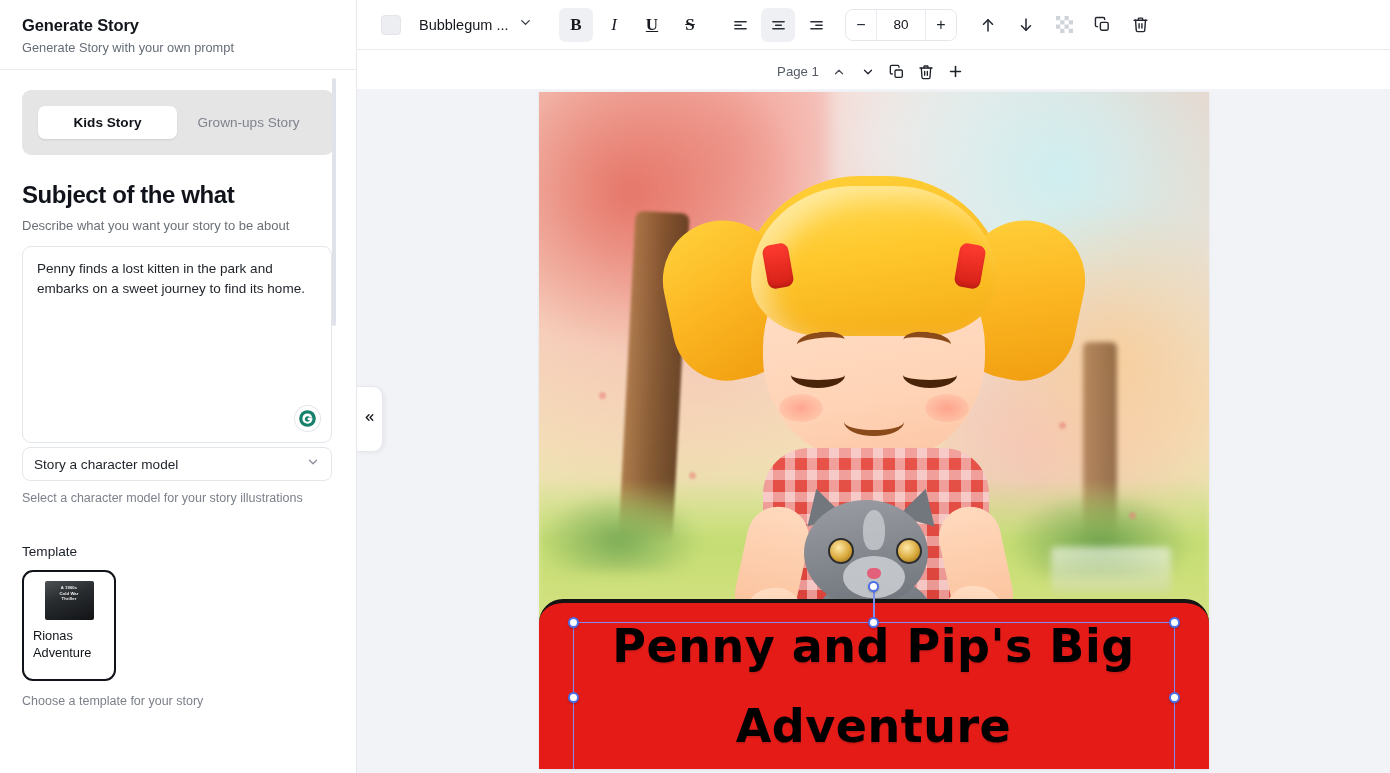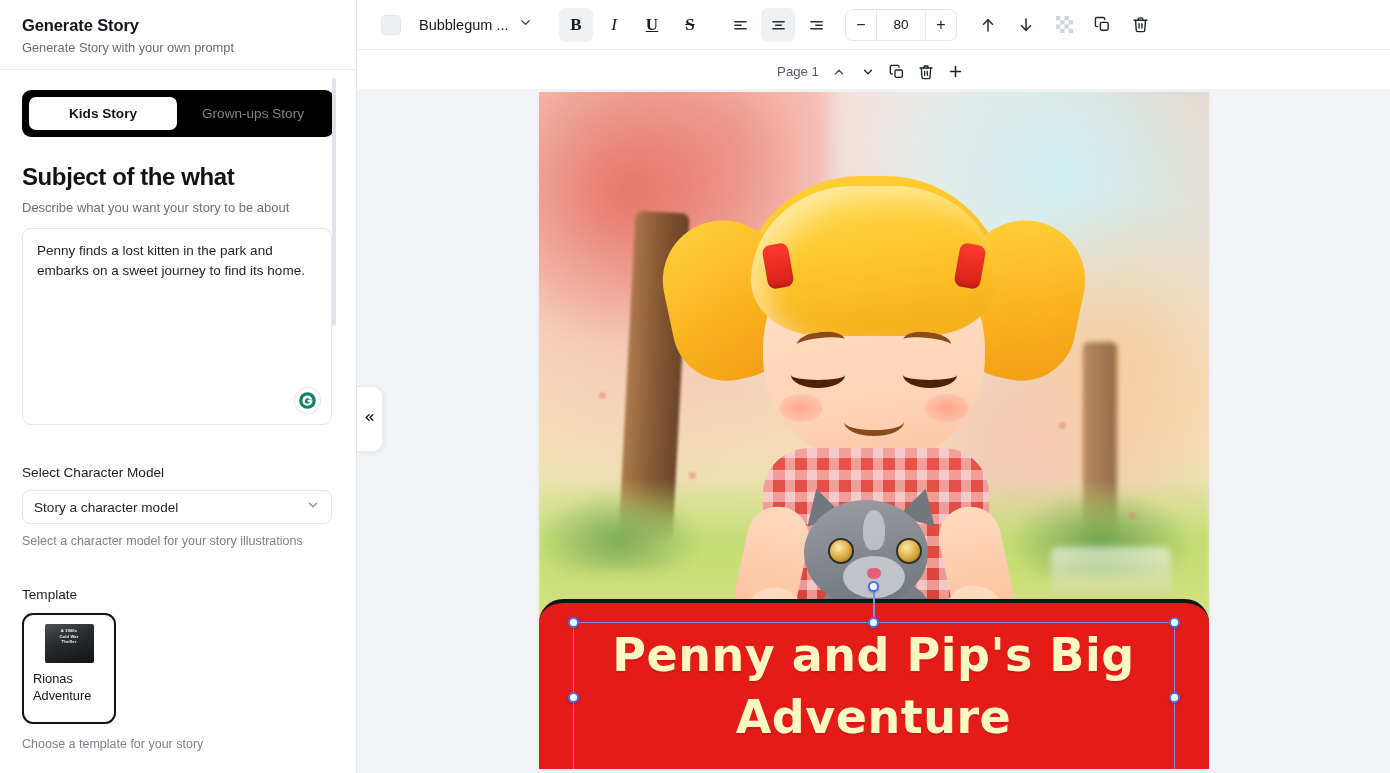--- a/index.html
+++ b/index.html
@@ -35,22 +35,22 @@
     padding: 20px 22px 0 22px;
   }
   .sb-scroll-thumb {
     position: absolute; right: 20px; top: 8px;
     width: 4px; height: 248px;
     background: #dfe2e8; border-radius: 3px;
   }
 
   
   .tabs {
-    display: flex; background: #000000;
-    border-radius: 9px; padding: 7px; gap: 2px;
+    display: flex; background: #e5e5e5;
+    border-radius: 9px; padding: 16px; gap: 2px;
     margin-bottom: 26px;
   }
   .tab {
     flex: 1; text-align: center;
     padding: 9px 6px; font-size: 13.6px;
     border-radius: 7px; cursor: pointer;
     color: #7e838d;
   }
   .tab.active {
     background: #ffffff; color: #10131a; font-weight: bold;
@@ -397,21 +397,21 @@
   
   .banner {
     position: absolute; left: 0; right: 0; bottom: 0; height: 170px;
     background: #e51b18;
     border-top: 4px solid #141414;
     border-radius: 24px 24px 0 0;
     display: flex; align-items: center; justify-content: center;
     text-align: center;
   }
   .banner-txt {
-    color: #fef9c3; font-size: 46px; line-height: 62px;
+    color: #000000; font-size: 46px; line-height: 80px;
     font-weight: bold; letter-spacing: 0.5px;
     font-family: "DejaVu Sans", sans-serif;
     text-shadow: 0 2px 0 rgba(0,0,0,0.10);
     padding: 0 26px;
   }
 
   
   .sel {
     position: absolute; left: 34px; right: 34px; bottom: -5px; height: 152px;
     border: 1px solid #7e8df0; pointer-events: none;
@@ -458,21 +458,20 @@
         <textarea class="prompt-box" placeholder="Describe what you want your story to be about" style="">Penny finds a lost kitten in the park and embarks on a sweet journey to find its home.</textarea>
         <div class="gram-badge">
           <svg width="19" height="19" viewBox="0 0 24 24">
             <circle cx="12" cy="12" r="10.5" fill="#15806c"></circle>
             <path d="M12 5.6a6.4 6.4 0 1 0 6.1 8.4h-3.0a3.4 3.4 0 1 1-0.3-3.2h3.2A6.4 6.4 0 0 0 12 5.6z" fill="#fff"></path>
             <rect x="12" y="11.2" width="6.4" height="2.6" rx="1.3" fill="#fff"></rect>
           </svg>
         </div>
       </div>
 
-      <div class="field-label">Select Character Model</div>
       <div class="select-box">
         <span class="select-val">Story a character model</span>
         <span>
           <svg width="14" height="14" viewBox="0 0 24 24" fill="none" stroke="#8a8f99" stroke-width="2.2" stroke-linecap="round" stroke-linejoin="round">
               <polyline points="6 9 12 15 18 9"></polyline>
             </svg>
         </span>
       </div>
       <div class="help-text">Select a character model for your story illustrations</div>
 

